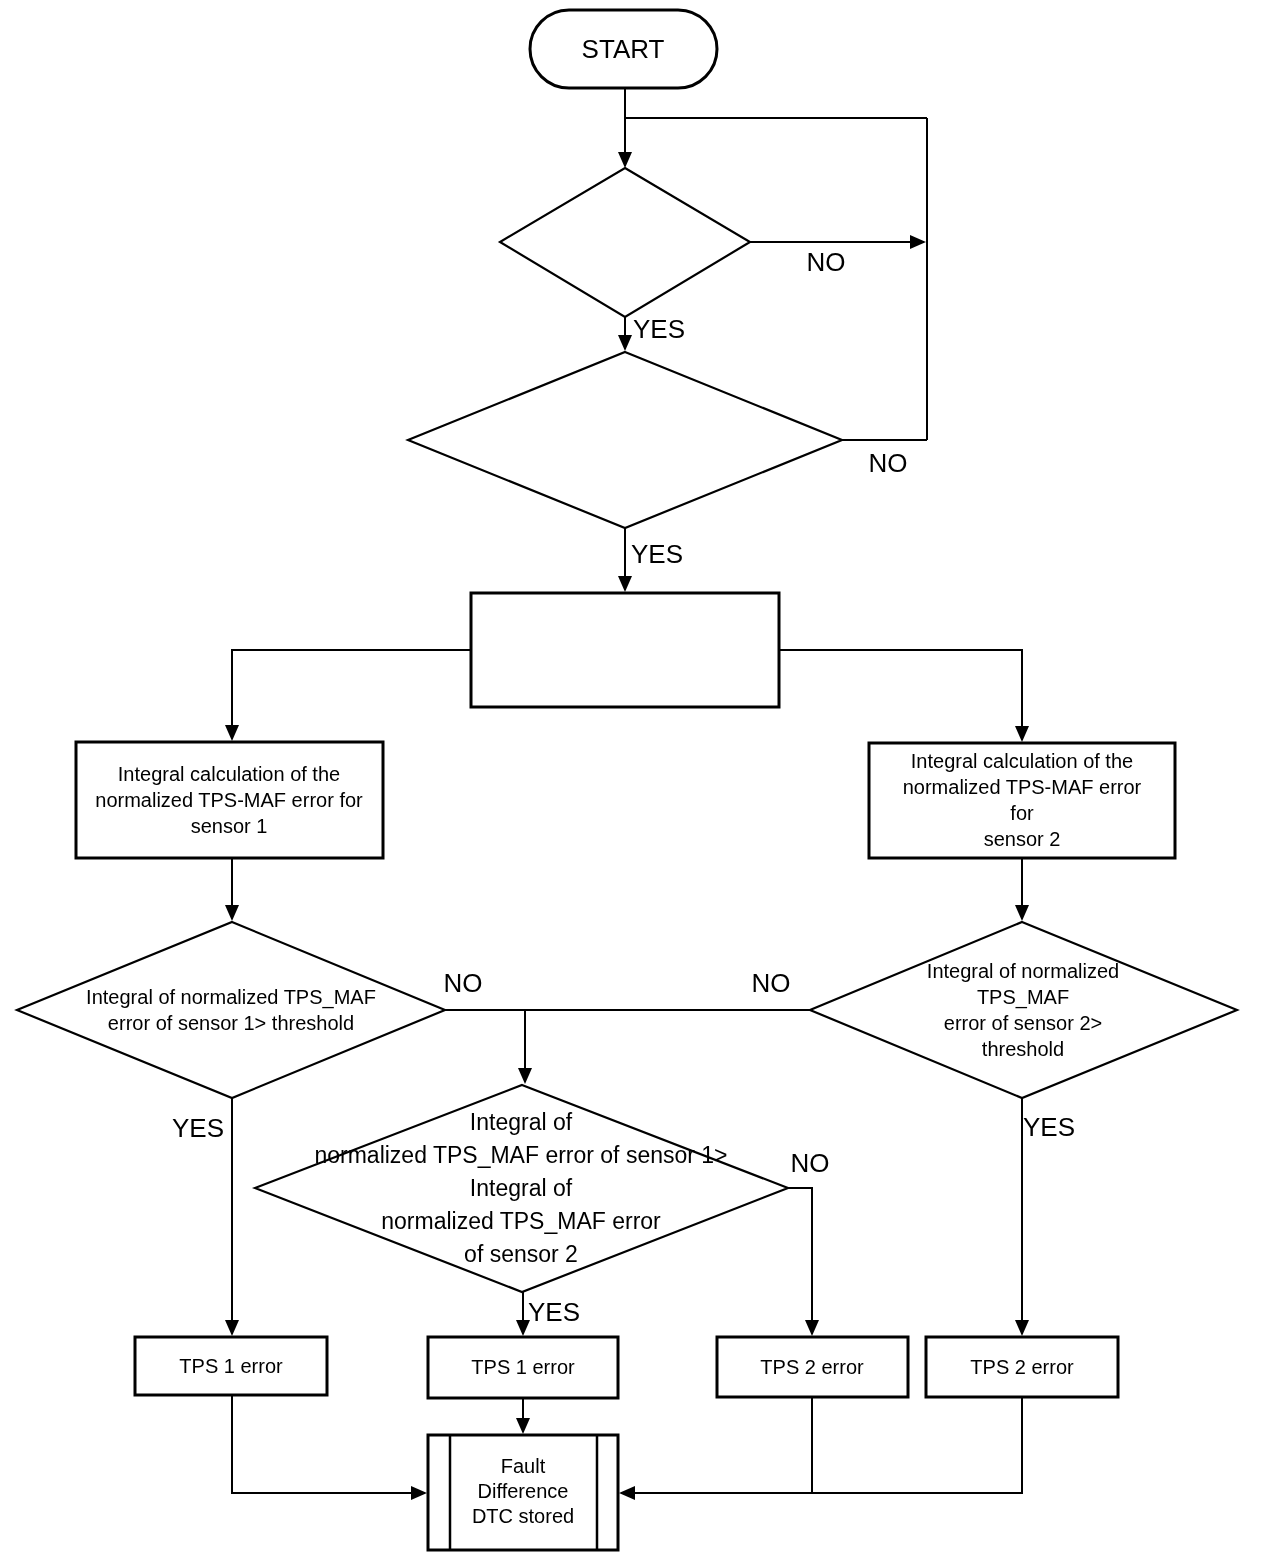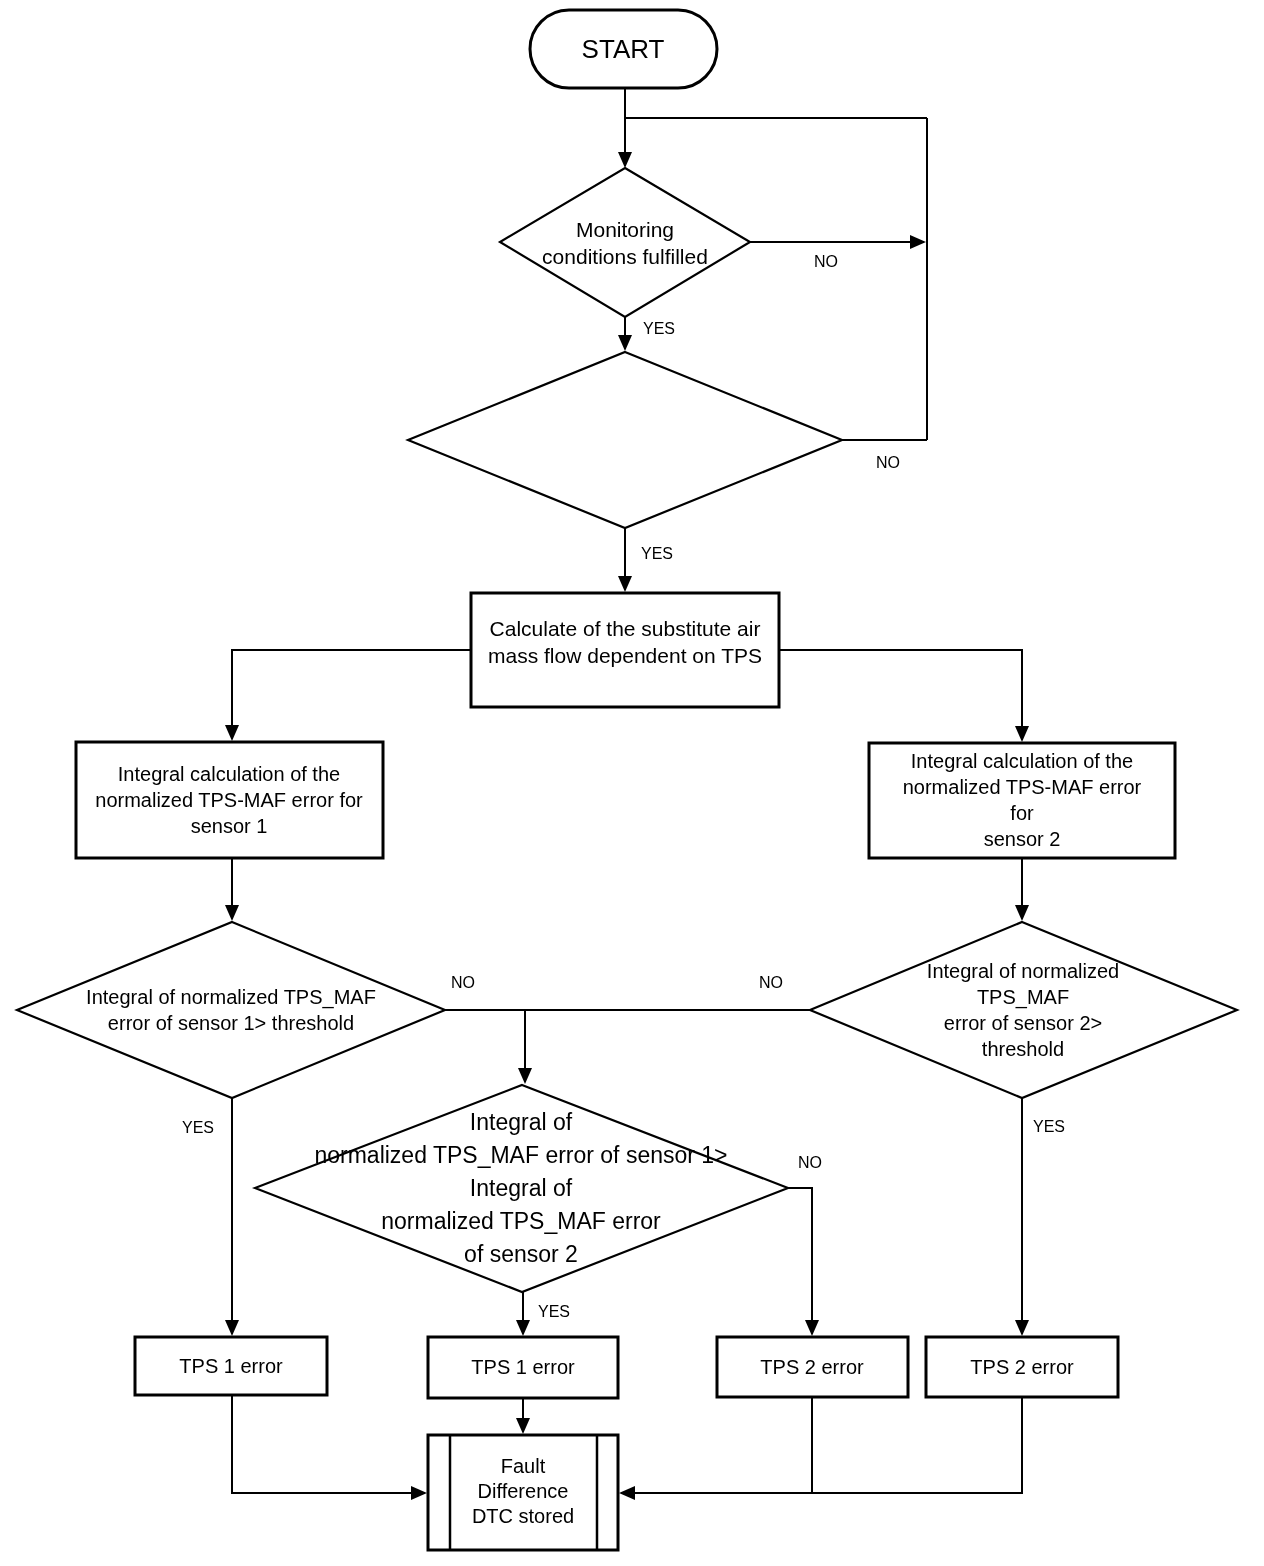--- a/index.html
+++ b/index.html
@@ -40,21 +40,21 @@
   }
   #marker-arrow path { fill: #000000; stroke: none; }
   .lbl {
     position: absolute;
     transform: translate(-50%, -50%);
     text-align: center;
     white-space: pre-line;
     color: #000000;
   }
   .node-lbl { font-size: 20px; line-height: 26px; }
-  .edge-lbl { font-size: 16px; line-height: 22px; }
+  .edge-lbl { font-size: 26px; line-height: 22px; }
 </style>
 </head>
 <body>
 
 <div id="canvas">
 
   <svg id="shape-layer" width="1264" height="1566" viewBox="0 0 1264 1566" xmlns="http://www.w3.org/2000/svg">
     <defs>
       <marker id="marker-arrow" viewBox="0 0 16 14" refX="14" refY="7" markerWidth="16" markerHeight="14" orient="auto" markerUnits="userSpaceOnUse">
         <path d="M0,0 L16,7 L0,14 Z"></path>
@@ -95,24 +95,20 @@
     <rect class="node-shape" x="135" y="1337" width="192" height="58"></rect>
     <rect class="node-shape" x="428" y="1337" width="190" height="61"></rect>
     <rect class="node-shape" x="717" y="1337" width="191" height="60"></rect>
     <rect class="node-shape" x="926" y="1337" width="192" height="60"></rect>
     <rect class="node-shape" x="428" y="1435" width="190" height="115"></rect>
     <line class="inner-bar" x1="450" y1="1435" x2="450" y2="1550"></line>
     <line class="inner-bar" x1="597" y1="1435" x2="597" y2="1550"></line>
   </svg>
 
   <div class="lbl node-lbl" style="left:623px; top:49px; font-size:26px;">START</div>
-  <div class="lbl node-lbl" style="left:625px; top:243px; font-size:21px; line-height:27px;">Monitoring
-conditions fulfilled</div>
-  <div class="lbl node-lbl" style="left:625px; top:642px; font-size:21px; line-height:27px;">Calculate of the substitute air
-mass flow dependent on TPS</div>
   <div class="lbl node-lbl" style="left:229px; top:800px;">Integral calculation of the
 normalized TPS-MAF error for
 sensor 1</div>
   <div class="lbl node-lbl" style="left:1022px; top:800px;">Integral calculation of the
 normalized TPS-MAF error for
 sensor 2</div>
   <div class="lbl node-lbl" style="left:231px; top:1010px;">Integral of normalized TPS_MAF
 error of sensor 1&gt; threshold</div>
   <div class="lbl node-lbl" style="left:1023px; top:1010px;">Integral of normalized TPS_MAF
 error of sensor 2&gt; threshold</div>

